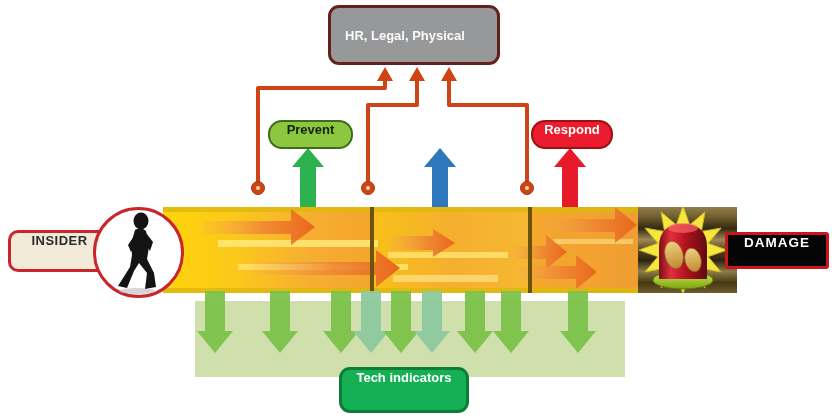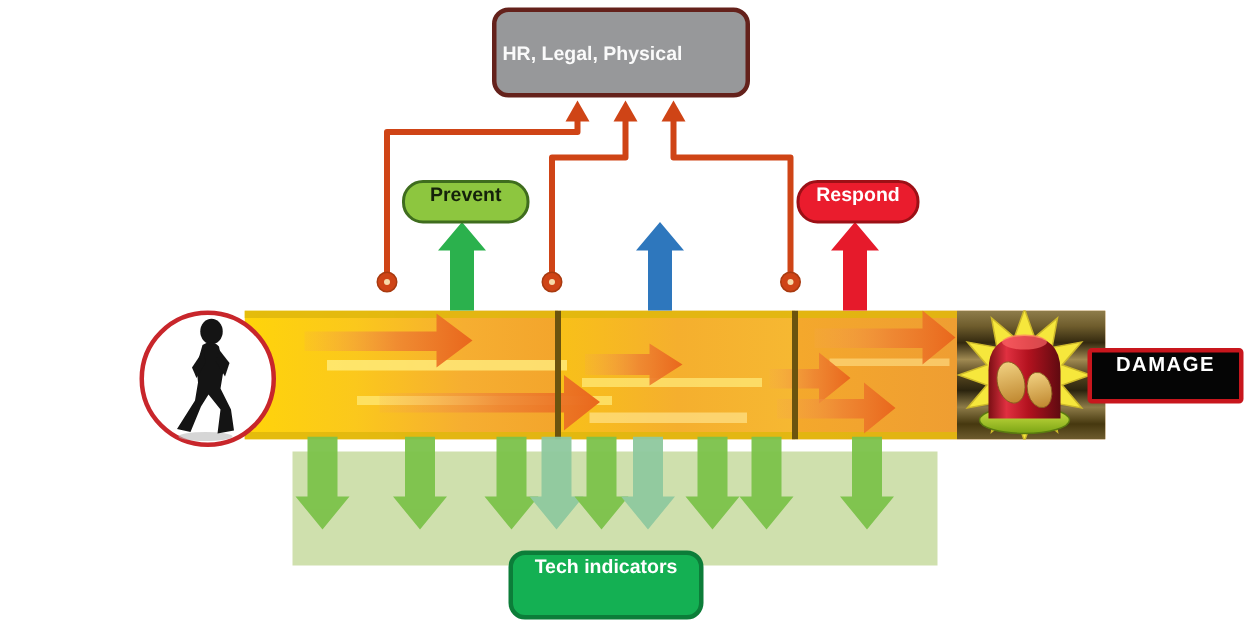--- a/index.html
+++ b/index.html
@@ -4,21 +4,21 @@
 <style>
   html,body{margin:0;padding:0;background:#fff;}
   *{box-sizing:border-box;}
   .canvas{position:relative;width:832px;height:420px;background:#fff;overflow:hidden;
           font-family:"Liberation Sans",sans-serif;}
   .abs{position:absolute;}
   .box{display:flex;align-items:flex-start;justify-content:center;font-weight:bold;}
 
   .top-box{left:328px;top:5px;width:172px;height:60px;background:#97989a;
            border:3px solid #64211b;border-radius:11px;color:#fafafa;font-size:13px;
-           line-height:17px;flex-direction:column;align-items:flex-start;padding-left:4px;}
+           line-height:17px;flex-direction:column;align-items:flex-start;padding-left:14px;}
 
   .stage{top:120px;height:29px;border-radius:14px;font-size:13px;}
   .stage-prevent{left:268px;width:85px;background:#8dc63f;border:2.5px solid #3f6d1e;color:#14210a;}
   .stage-detect{left:399px;width:84px;background:#2374c4;border:2.5px solid #174f88;color:#fff;}
   .stage-respond{left:531px;width:82px;background:#ea1c2d;border:2.5px solid #9c1016;color:#fff;}
 
   .insider-box{left:8px;top:230px;width:103px;height:42px;background:#f2ead8;
                border:3px solid #c8262b;border-radius:10px;color:#2b2b2b;font-size:13px;letter-spacing:.5px;}
   .damage-box{left:725px;top:232px;width:104px;height:37px;background:#050505;
               border:3px solid #c8161d;border-radius:3px;color:#fff;font-size:13.5px;letter-spacing:1px;}
@@ -170,20 +170,23 @@
     <span>HR, Legal, Physical</span>
   </div>
 
   <div class="abs box stage stage-prevent">
     <span>Prevent</span>
   </div>
   <div class="abs box stage stage-respond">
     <span>Respond</span>
   </div>
 
+  <div class="abs box insider-box">
+    <span>INSIDER</span>
+  </div>
 
   <div class="abs insider-circle">
     <svg width="64" height="84" viewBox="0 0 64 84">
       <ellipse cx="30" cy="80" rx="18" ry="3" fill="#bbbbbb" opacity="0.6"></ellipse>
       <g fill="#141414">
         <ellipse cx="34" cy="10" rx="7.5" ry="8.5"></ellipse>
         <path d="M28 19 Q34 15 39 20 L42 36 L40 48 L47 62 L49 76 L38 78 L40 62 L32 52 L27 60 L20 77 L11 75 L23 56 L25 44 L24 33 Z"></path>
         <path d="M29 22 L21 34 L24 41 L30 31 Z"></path>
         <path d="M39 22 L46 31 L43 40 L37 30 Z"></path>
       </g>

